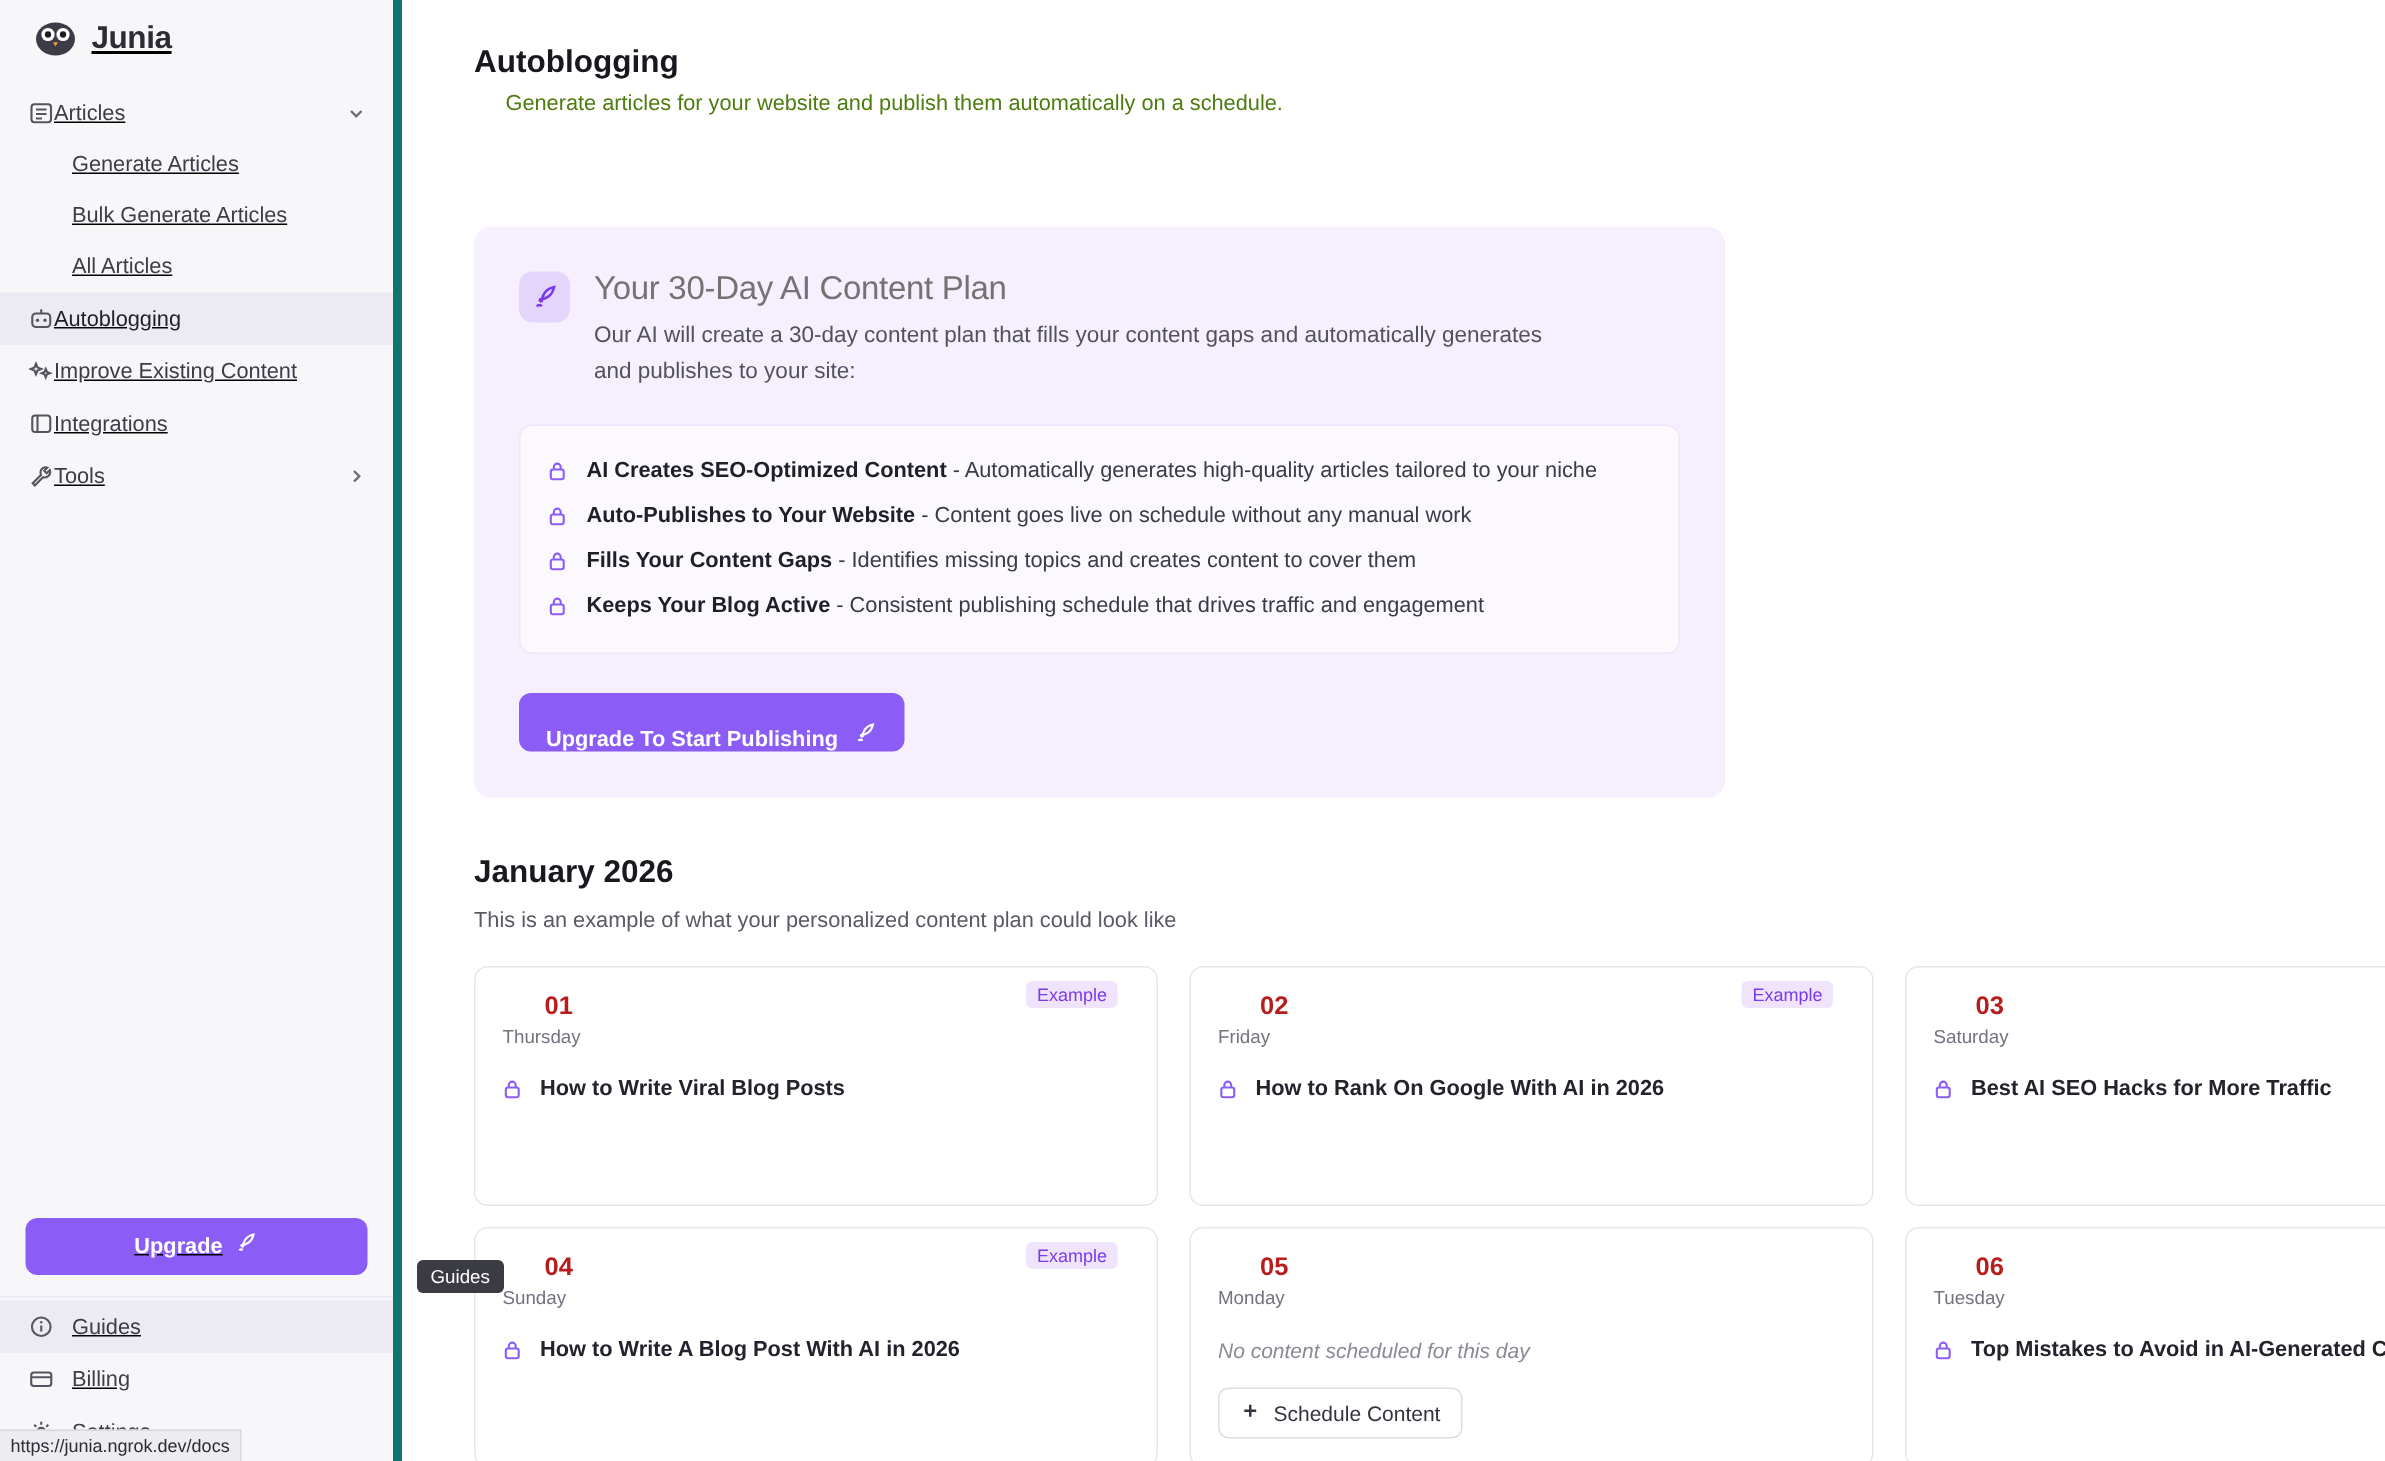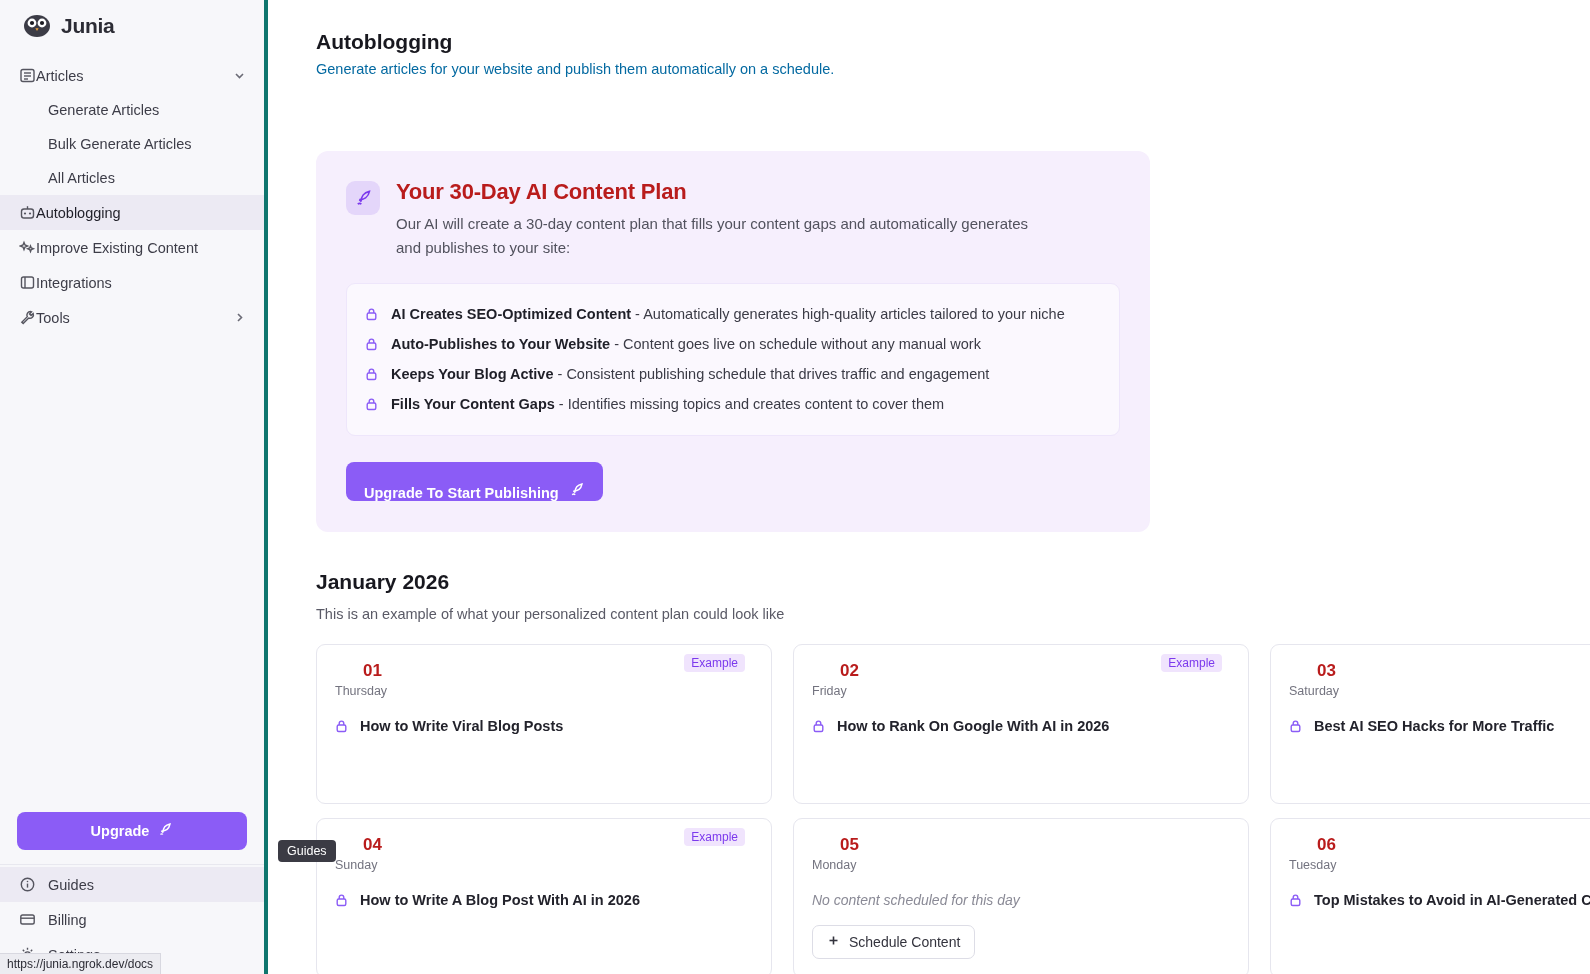--- a/index.html
+++ b/index.html
@@ -8,24 +8,25 @@
     font-family: "Liberation Sans", sans-serif;
     background: #ffffff;
     overflow: hidden;
   }
   .app { display: flex; width: 1590px; height: 974px; position: relative; }
 
   
   .sidebar {
     width: 268px; height: 974px;
     background: #f7f7fa;
-    border-right: 4px solid #0f766e;
+    border-right: 6px solid #0f766e;
     display: flex; flex-direction: column;
     position: relative;
     flex: 0 0 268px;
+    text-decoration: underline;
   }
   .brand {
     display: flex; align-items: center; gap: 9px;
     padding: 14px 0 14px 22px;
     height: 52px;
   }
   .brand-logo { width: 30px; height: 26px; display: block; }
   .brand-name {
     font-size: 21px; font-weight: 700; color: #2c2c35; letter-spacing: -0.3px;
   }
@@ -83,36 +84,36 @@
   }
 
   
   .main {
     flex: 1 1 auto; height: 974px; overflow: hidden;
     padding: 30px 0 0 48px;
     background: #fff;
     position: relative;
   }
   .page-title { font-size: 21px; font-weight: 700; color: #18181f; }
-  .page-sub { font-size: 14.5px; color: #0369a1; margin-top: 7px; }
+  .page-sub { font-size: 14.5px; color: #4d7c0f; margin-top: 7px; margin-left: 21px; }
 
   .promo {
     margin-top: 74px;
     width: 834px;
     background: #f6effd;
     border-radius: 12px;
     padding: 28px 30px 30px 30px;
   }
   .promo-head { display: flex; gap: 16px; align-items: flex-start; }
   .promo-icon {
     width: 34px; height: 34px; border-radius: 9px;
     background: #e4d6fa; display: flex; align-items: center; justify-content: center;
     flex: 0 0 34px; margin-top: 2px;
   }
-  .promo-title { font-size: 22px; font-weight: 700; color: #b91c1c; letter-spacing: -0.2px;}
+  .promo-title { font-size: 22px; font-weight: 400; color: #737373; letter-spacing: -0.2px;}
   .promo-desc { font-size: 15px; color: #52525e; line-height: 1.62; margin-top: 7px; max-width: 640px;}
 
   .promo-list {
     margin-top: 22px;
     background: #fbf8fe;
     border: 1px solid #eee6fb;
     border-radius: 9px;
     padding: 15px 18px 16px 18px;
   }
   .promo-item {
@@ -345,30 +346,30 @@
           </span>
           <span><b>Auto-Publishes to Your Website</b><span> - Content goes live on schedule without any manual work</span></span>
         </div>
         <div class="promo-item">
           <span class="lock">
             <svg width="13" height="14" viewBox="0 0 13 14" fill="none" stroke="currentColor" stroke-width="1.4">
                 <rect x="2.2" y="6" width="8.6" height="6.5" rx="1.5"></rect>
                 <path d="M4.2 6V4.4a2.3 2.3 0 0 1 4.6 0V6"></path>
               </svg>
           </span>
-          <span><b>Keeps Your Blog Active</b><span> - Consistent publishing schedule that drives traffic and engagement</span></span>
+          <span><b>Fills Your Content Gaps</b><span> - Identifies missing topics and creates content to cover them</span></span>
         </div>
         <div class="promo-item">
           <span class="lock">
             <svg width="13" height="14" viewBox="0 0 13 14" fill="none" stroke="currentColor" stroke-width="1.4">
                 <rect x="2.2" y="6" width="8.6" height="6.5" rx="1.5"></rect>
                 <path d="M4.2 6V4.4a2.3 2.3 0 0 1 4.6 0V6"></path>
               </svg>
           </span>
-          <span><b>Fills Your Content Gaps</b><span> - Identifies missing topics and creates content to cover them</span></span>
+          <span><b>Keeps Your Blog Active</b><span> - Consistent publishing schedule that drives traffic and engagement</span></span>
         </div>
       </div>
 
       <div class="cta">
         <span>Upgrade To Start Publishing</span>
         <span>
           <svg width="16" height="16" viewBox="0 0 16 16" fill="none" stroke="#fff" stroke-width="1.4">
             <path d="M6 10.5 C6 7 8 3 13 2 C12 7 8 9 4.5 9"></path>
               <path d="M4.5 9 L6 10.5"></path>
               <path d="M3.2 12.8 c1-1 2.2-1 2.9 0"></path>

